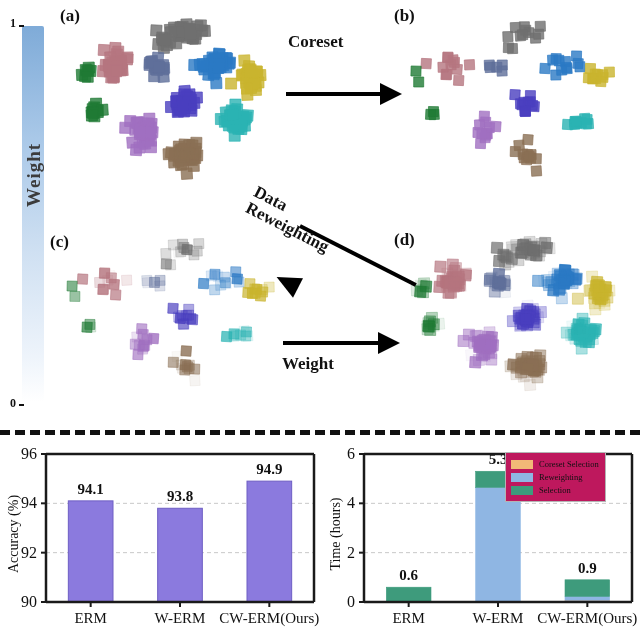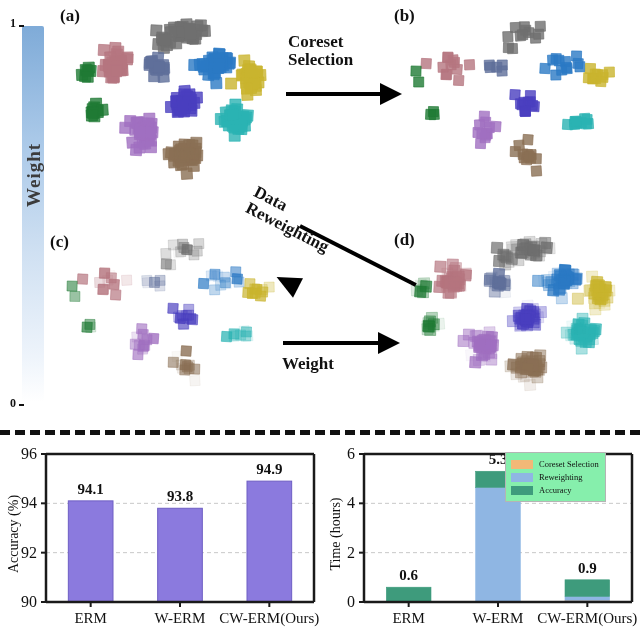--- a/index.html
+++ b/index.html
@@ -38,21 +38,21 @@
   #separator{position:absolute;left:0;top:430px;width:640px;height:0;
     border-top:5px dashed #111;}
 
   
   .chartbox{position:absolute;top:440px;height:202px;}
   #chart-left{left:0;width:320px;}
   #chart-right{left:320px;width:320px;}
   .axis-title{position:absolute;font-size:14px;font-family:"Liberation Serif",serif;}
 
   
-  #legend{position:absolute;border:1px solid #b4b4b4;background:#86efac;
+  #legend{position:absolute;border:1px solid #b4b4b4;background:#be185d;
           padding:4px 6px 4px 5px;}
   .legend-row{display:flex;align-items:center;height:12px;margin:1px 0;}
   .legend-swatch{width:22px;height:9px;margin-right:6px;flex:none;}
   .legend-text{font-size:8.5px;font-family:"Liberation Serif",serif;white-space:nowrap;}
 </style>
 </head>
 <body>
 
 <div id="top-section">
 
@@ -1074,21 +1074,20 @@
         <rect x="31.1" y="95.5" width="11" height="11" fill="#1f7a34" fill-opacity="0.23" stroke="#1f7a34" stroke-opacity="0.28" stroke-width="0.7" transform="rotate(-2.1 36.6 101.0)"></rect>
         <rect x="41.4" y="96.4" width="11" height="11" fill="#1f7a34" fill-opacity="0.09" stroke="#1f7a34" stroke-opacity="0.11" stroke-width="0.7" transform="rotate(-3.6 46.9 101.9)"></rect>
         <rect x="31.0" y="98.5" width="11" height="11" fill="#1f7a34" fill-opacity="0.67" stroke="#1f7a34" stroke-opacity="0.80" stroke-width="0.7" transform="rotate(2.6 36.5 104.0)"></rect>
         <rect x="31.5" y="99.2" width="11" height="11" fill="#1f7a34" fill-opacity="0.52" stroke="#1f7a34" stroke-opacity="0.61" stroke-width="0.7" transform="rotate(0.9 37.0 104.7)"></rect>
         <rect x="29.9" y="101.6" width="11" height="11" fill="#1f7a34" fill-opacity="0.23" stroke="#1f7a34" stroke-opacity="0.27" stroke-width="0.7" transform="rotate(-2.1 35.4 107.1)"></rect>
       </svg>
   </div>
 
   <div class="arrow-cap" style="left:288px;top:33px;width:130px;">
     <div>Coreset</div>
-    <div>Selection</div>
   </div>
   <div>
     <div class="arrow-line" style="left:286px;top:92px;width:96px;"></div>
     <div class="arrow-head" style="left:380px;top:83px;
          border-top:11px solid transparent;border-bottom:11px solid transparent;border-left:22px solid #000;"></div>
   </div>
 
   <div>
     <div class="arrow-line" style="left:300px;top:224px;width:130px;
          transform:rotate(27deg);transform-origin:left center;"></div>
@@ -1183,16 +1182,16 @@
       <div class="legend-row">
         <span class="legend-swatch" style="background: rgb(242, 184, 119);"></span>
         <span class="legend-text">Coreset Selection</span>
       </div>
       <div class="legend-row">
         <span class="legend-swatch" style="background: rgb(143, 182, 227);"></span>
         <span class="legend-text">Reweighting</span>
       </div>
       <div class="legend-row">
         <span class="legend-swatch" style="background: rgb(62, 155, 124);"></span>
-        <span class="legend-text">Accuracy</span>
+        <span class="legend-text">Selection</span>
       </div>
     </div>
 </div>
 
 </body></html>

